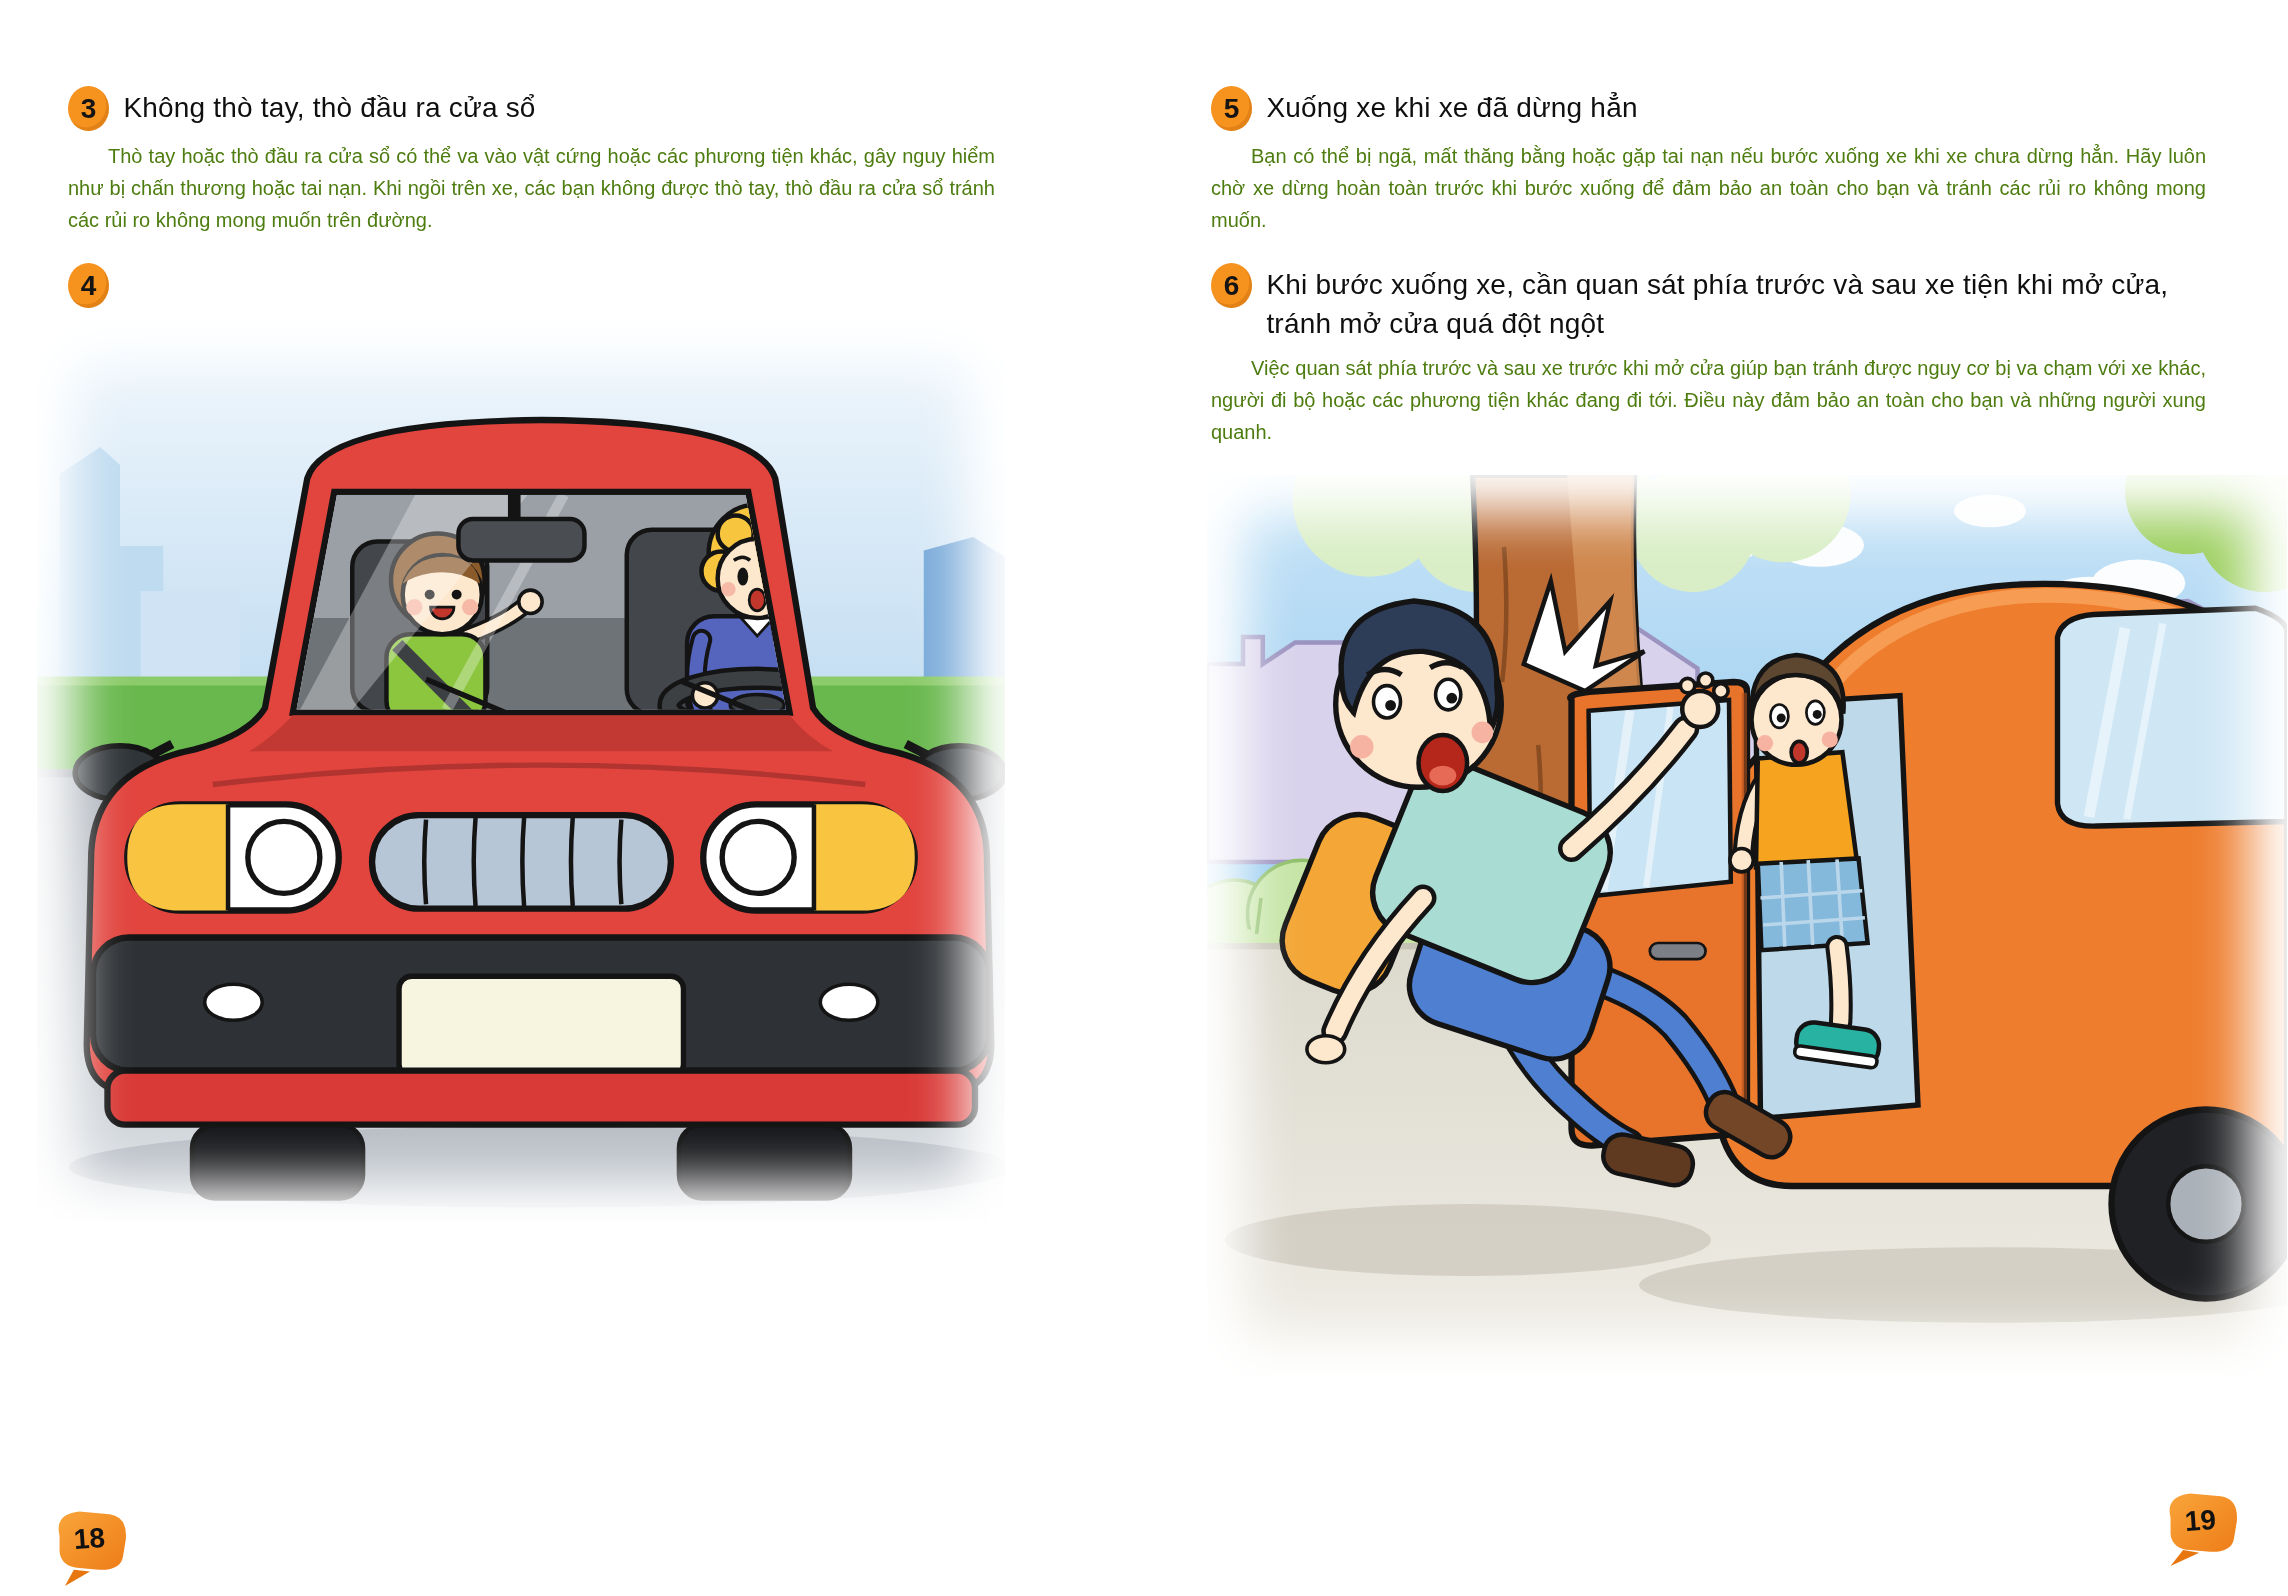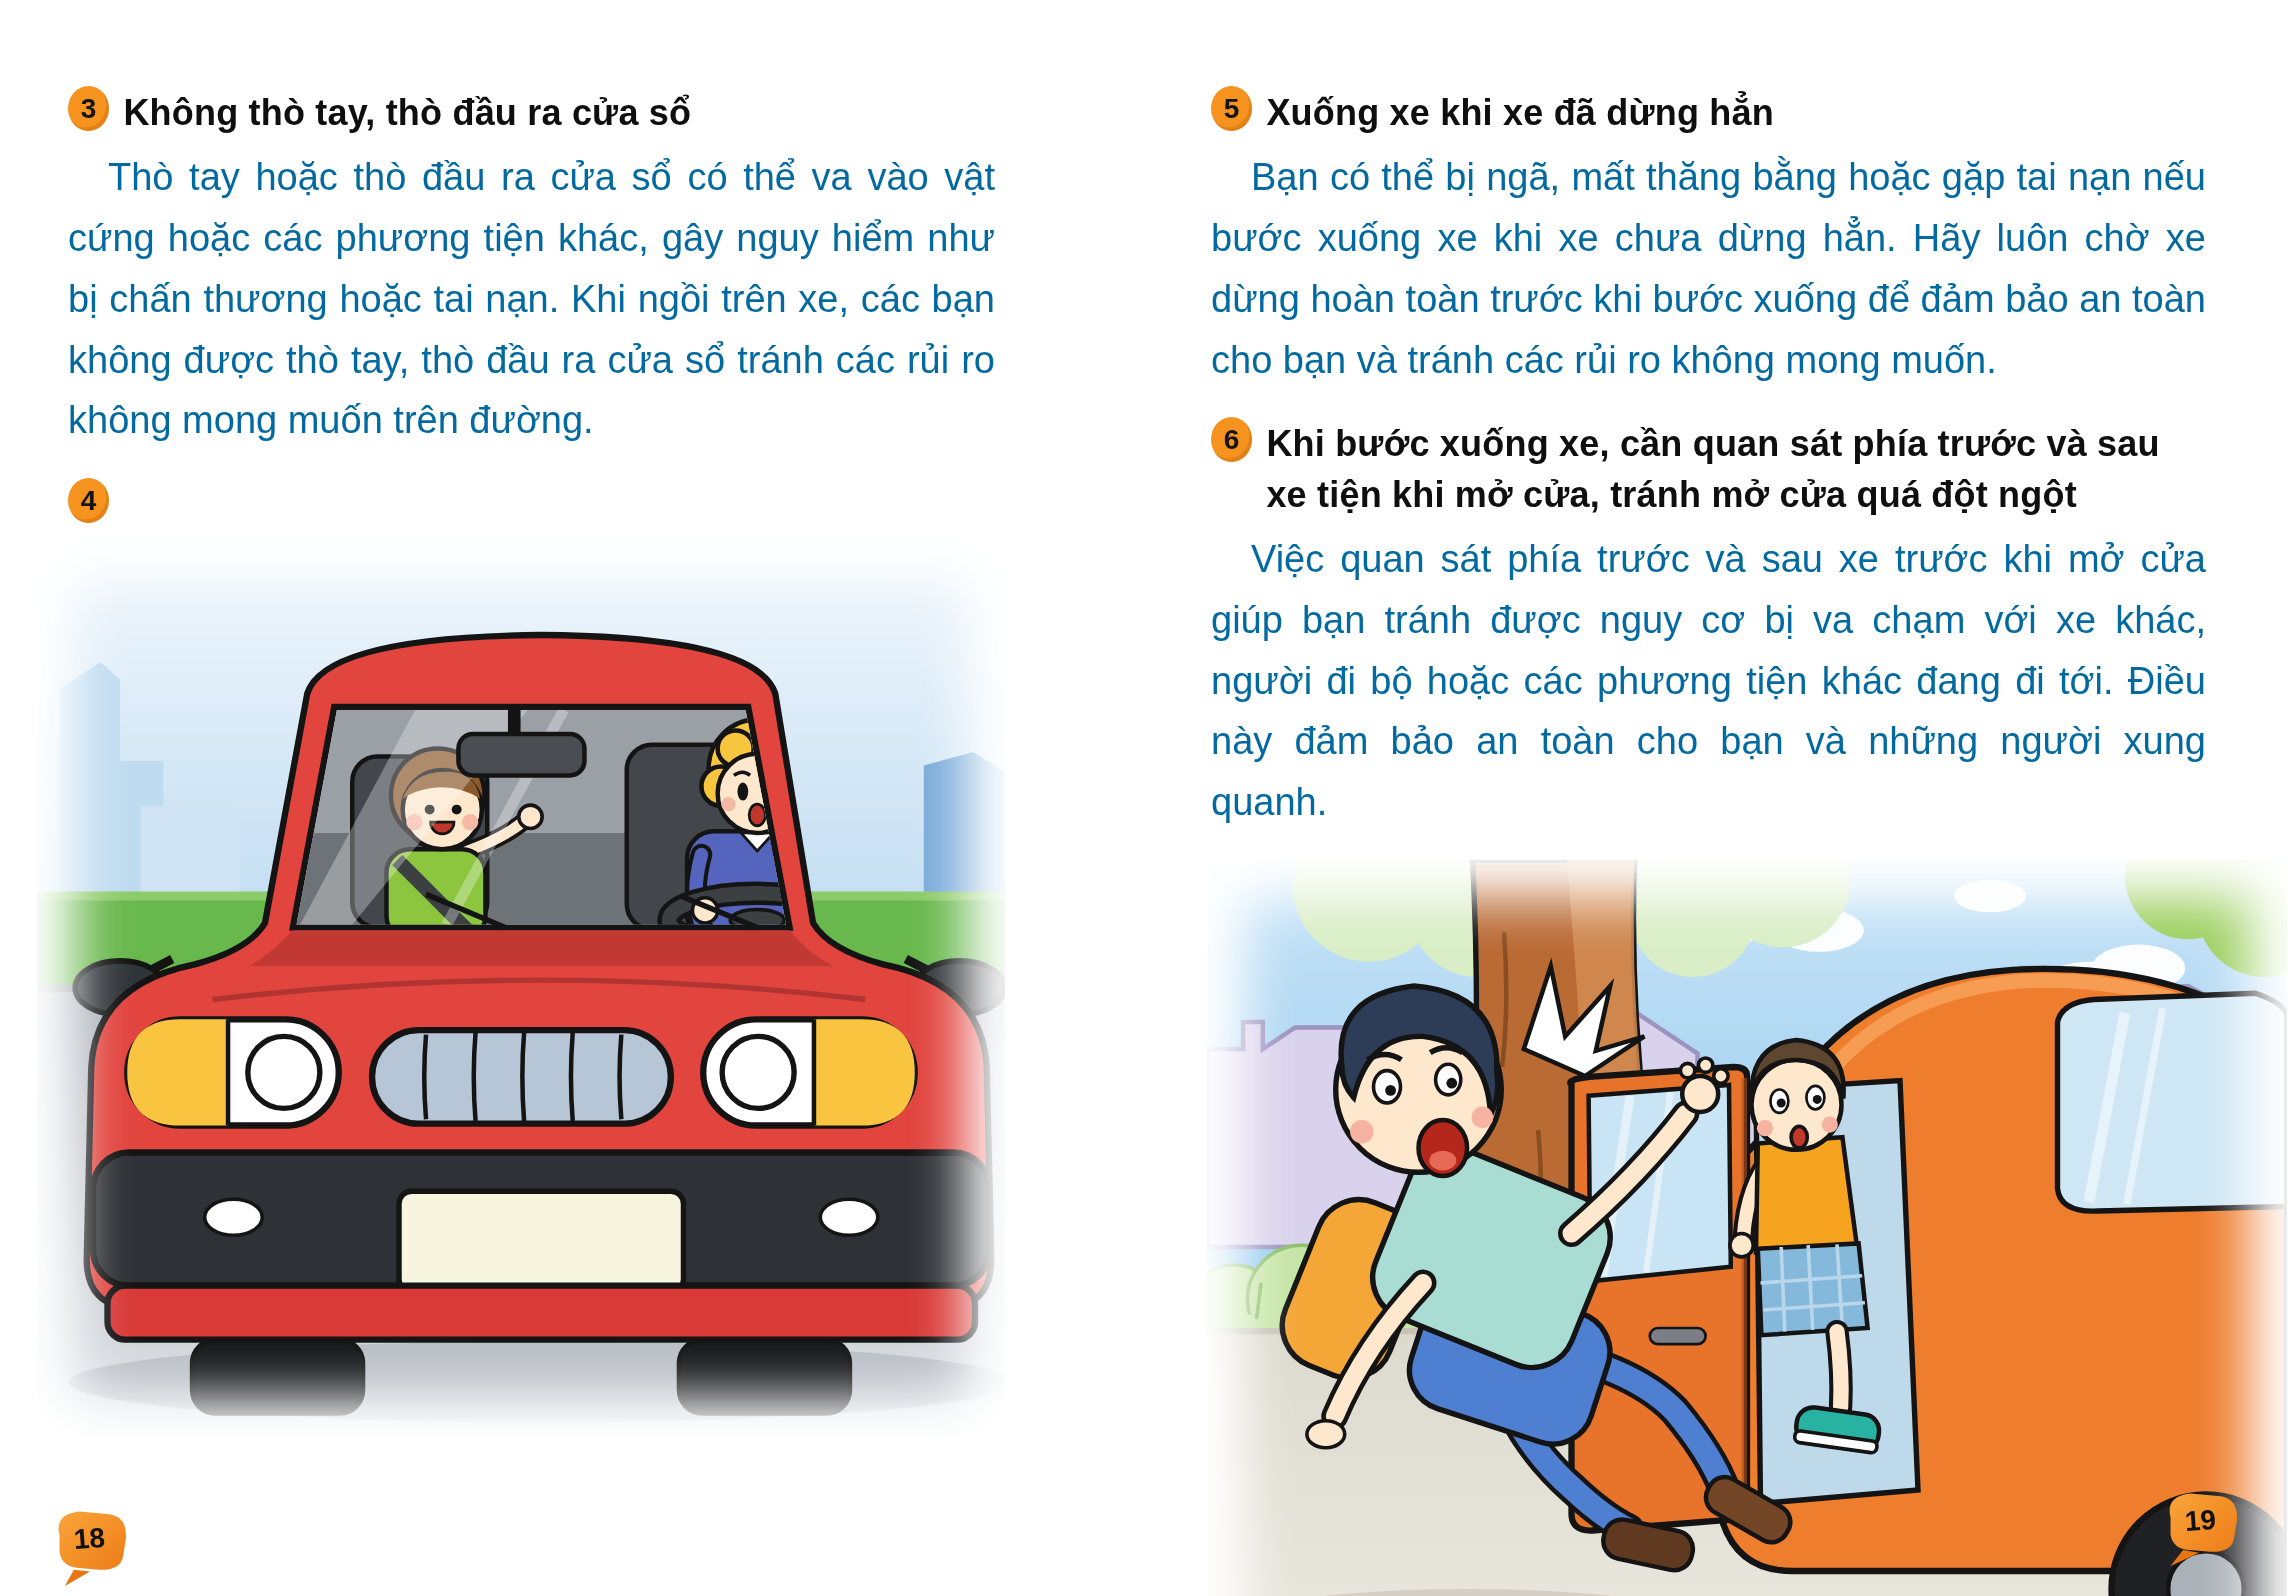--- a/index.html
+++ b/index.html
@@ -14,26 +14,26 @@
   .page-right{left:1211px;width:995px;}
   .heading-row{display:flex;align-items:flex-start;gap:14.4px;margin:0 0 5.4px 0;}
   .num-badge{
     flex:0 0 auto;width:41px;height:45px;border-radius:50%;
     background:#f6921e;
     display:flex;align-items:center;justify-content:center;
     font-size:28px;font-weight:800;color:#141414;margin-top:0px;
     box-shadow:inset -2.7px -3.6px 0 rgba(190,100,10,.35);
   }
   .heading-row h3{
-    margin:1.8px 0 0 0;font-size:36px;line-height:1.4;font-weight:700;
+    margin:1.8px 0 0 0;font-size:28px;line-height:1.4;font-weight:400;
     color:#0f0f0f;letter-spacing:0.2px;
   }
   .body-par{
-    margin:9px 0 27px 0;font-size:38px;line-height:1.6;
-    text-align:justify;text-indent:40px;color:#0369a1;
+    margin:9px 0 27px 0;font-size:20px;line-height:1.6;
+    text-align:justify;text-indent:40px;color:#4d7c0f;
   }
   .illus{position:relative;}
   .illus svg{display:block;}
   .illus::after{
     content:'';position:absolute;inset:0;pointer-events:none;
     box-shadow:inset 0 0 54px 38px #ffffff;
   }
   .illus-left{margin:12.6px 0 0 -31.5px;width:968px;height:900px;}
   .illus-right{margin:5.4px 0 0 -4.5px;width:1080px;height:900px;}
   .page-badge{position:absolute;width:86px;height:83px;}

